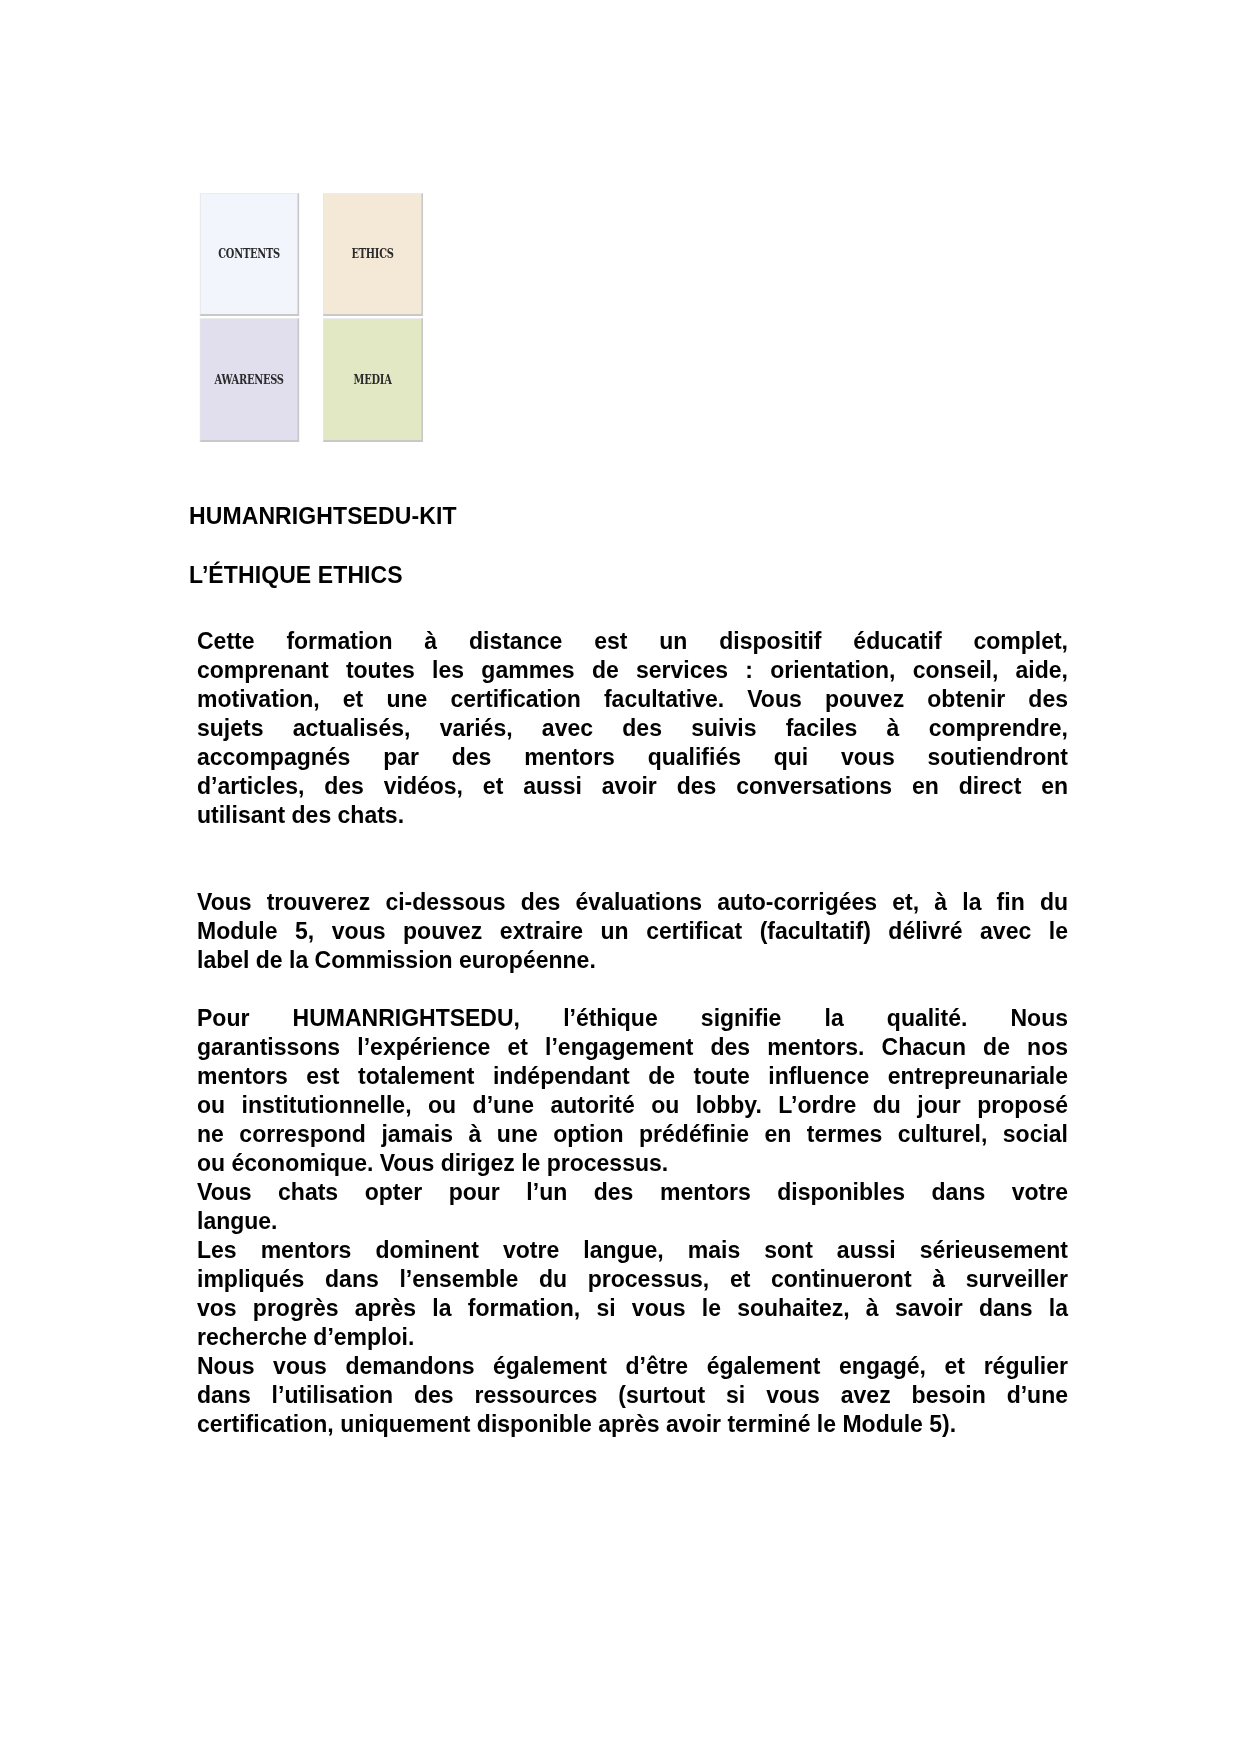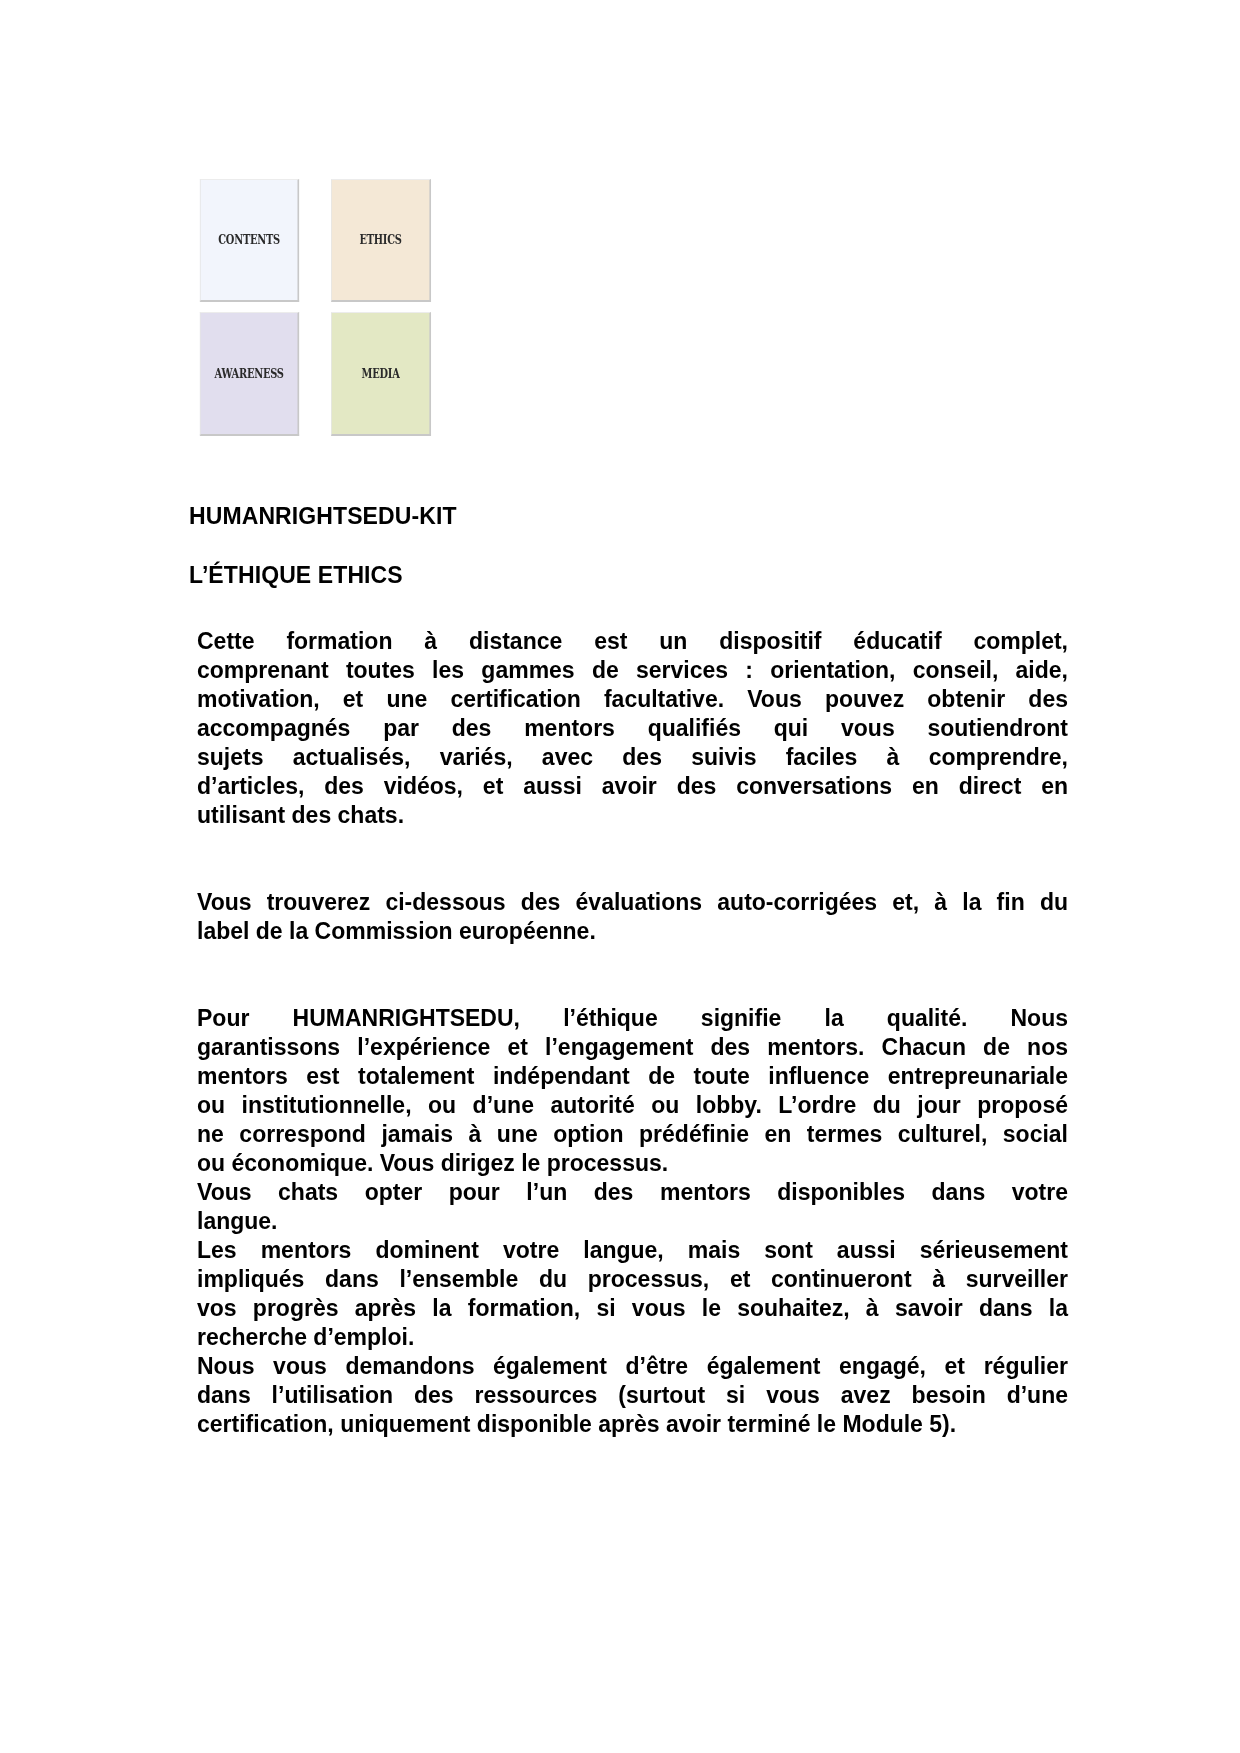--- a/index.html
+++ b/index.html
@@ -1,21 +1,21 @@
 <!DOCTYPE html>
 <html><head>
 <meta charset="utf-8">
 <style>
   html, body { margin: 0; padding: 0; background: #ffffff; }
   body { width: 1240px; height: 1753px; position: relative; overflow: hidden; }
   .logo-grid {
-    position: absolute; left: 189px; top: 179px;
+    position: absolute; left: 189px; top: 193px;
     width: 245px; height: 283px;
     display: grid; grid-template-columns: 121px 122px; grid-template-rows: 123px 124px;
-    gap: 10px;
+    gap: 2px;
   }
   .tile {
     display: flex; align-items: center; justify-content: center;
     font-family: "DejaVu Serif", "Liberation Serif", serif;
     font-weight: bold; font-size: 12px; color: #2a2a2a;
     letter-spacing: -0.3px;
     border-right: 2px solid #c8c8c8; border-bottom: 2px solid #c8c8c8;
     border-left: 1px solid #e6e6e6; border-top: 1px solid #ececec;
     box-sizing: border-box;
     transform: scaleX(0.82);
@@ -64,27 +64,28 @@
     </div>
 </div>
 
 <h1 class="heading" id="h1">HUMANRIGHTSEDU-KIT</h1>
 <h2 class="heading" id="h2">L’ÉTHIQUE ETHICS</h2>
 
 <div class="para" id="p0" style="top:619px;">
     <span class="line">Cette formation à distance est un dispositif éducatif complet,</span>
     <span class="line">comprenant toutes les gammes de services : orientation, conseil, aide,</span>
     <span class="line">motivation, et une certification facultative. Vous pouvez obtenir des</span>
+    <span class="line">sujets actualisés, variés, avec des suivis faciles à comprendre,</span>
     <span class="line">accompagnés par des mentors qualifiés qui vous soutiendront</span>
-    <span class="line">sujets actualisés, variés, avec des suivis faciles à comprendre,</span>
     <span class="line">d’articles, des vidéos, et aussi avoir des conversations en direct en</span>
     <span class="line last">utilisant des chats.</span>
   </div>
 <div class="para" id="p1" style="top:880px;">
     <span class="line">Vous trouverez ci-dessous des évaluations auto-corrigées et, à la fin du</span>
+    <span class="line">Module 5, vous pouvez extraire un certificat (facultatif) délivré avec le</span>
     <span class="line last">label de la Commission européenne.</span>
   </div>
 <div class="para" id="p2" style="top:996px;">
     <span class="line">Pour HUMANRIGHTSEDU, l’éthique signifie la qualité. Nous</span>
     <span class="line">garantissons l’expérience et l’engagement des mentors. Chacun de nos</span>
     <span class="line">mentors est totalement indépendant de toute influence entrepreunariale</span>
     <span class="line">ou institutionnelle, ou d’une autorité ou lobby. L’ordre du jour proposé</span>
     <span class="line">ne correspond jamais à une option prédéfinie en termes culturel, social</span>
     <span class="line last">ou économique. Vous dirigez le processus.</span>
     <span class="line">Vous chats opter pour l’un des mentors disponibles dans votre</span>

